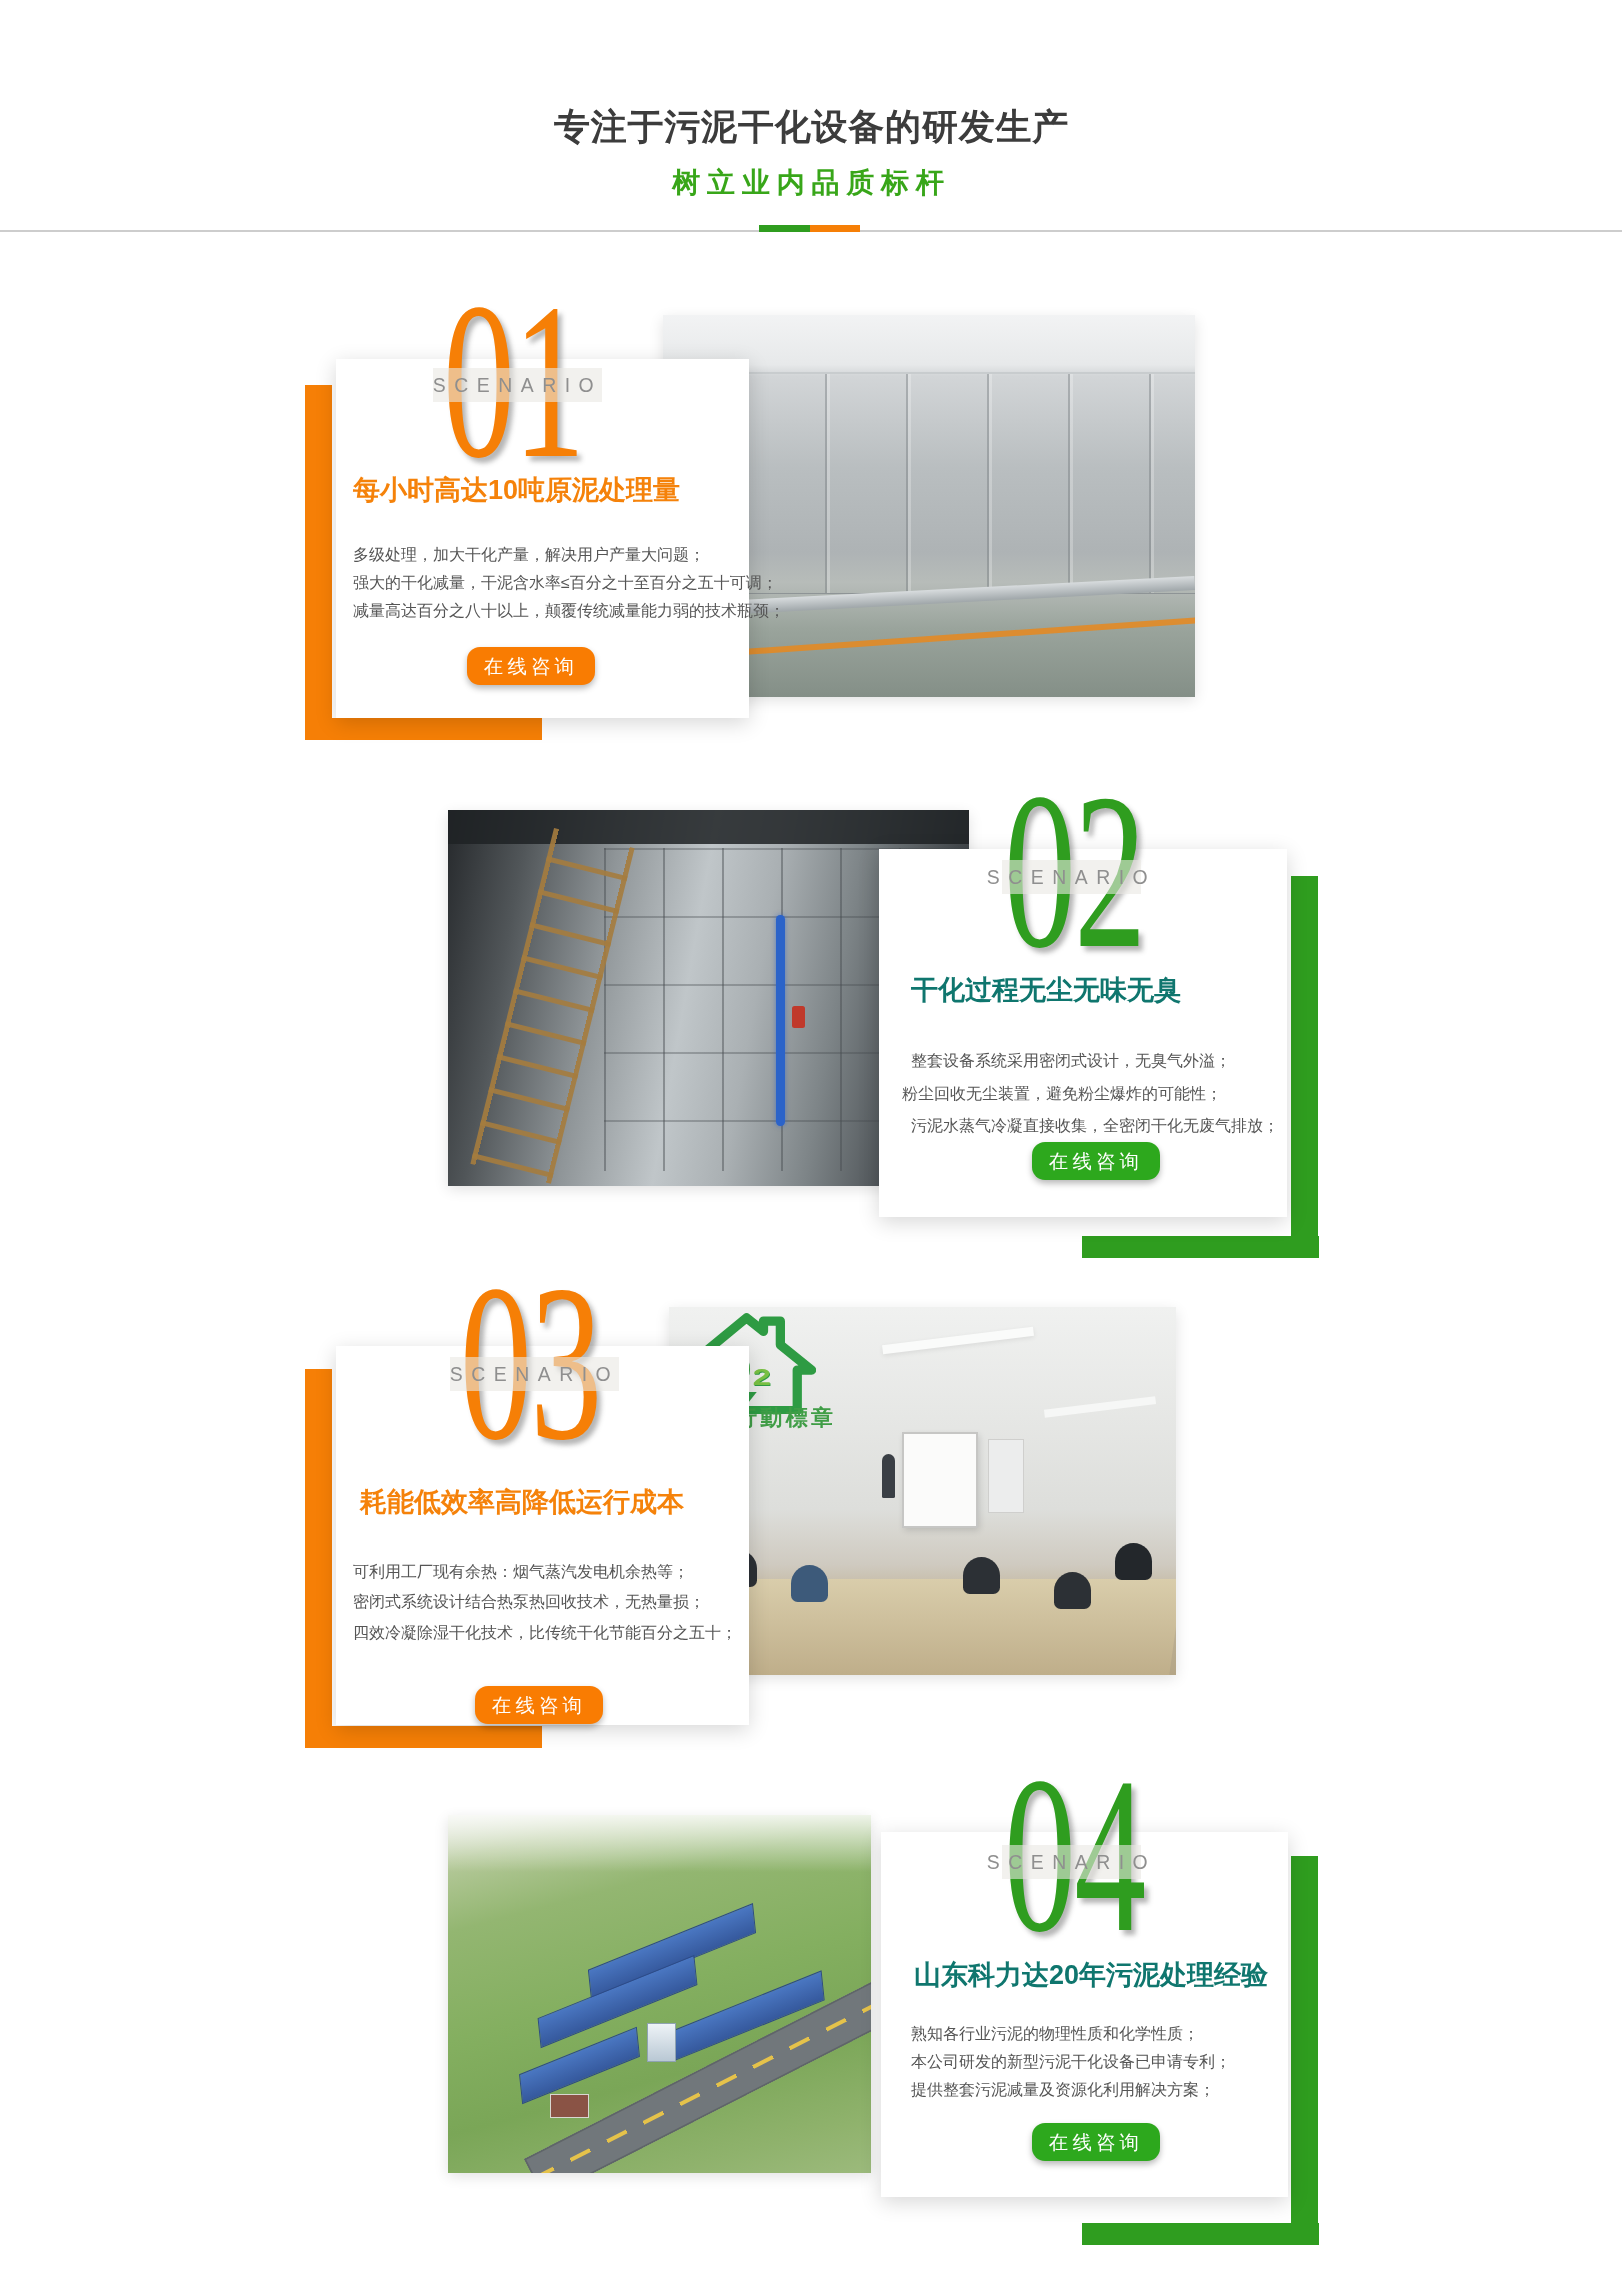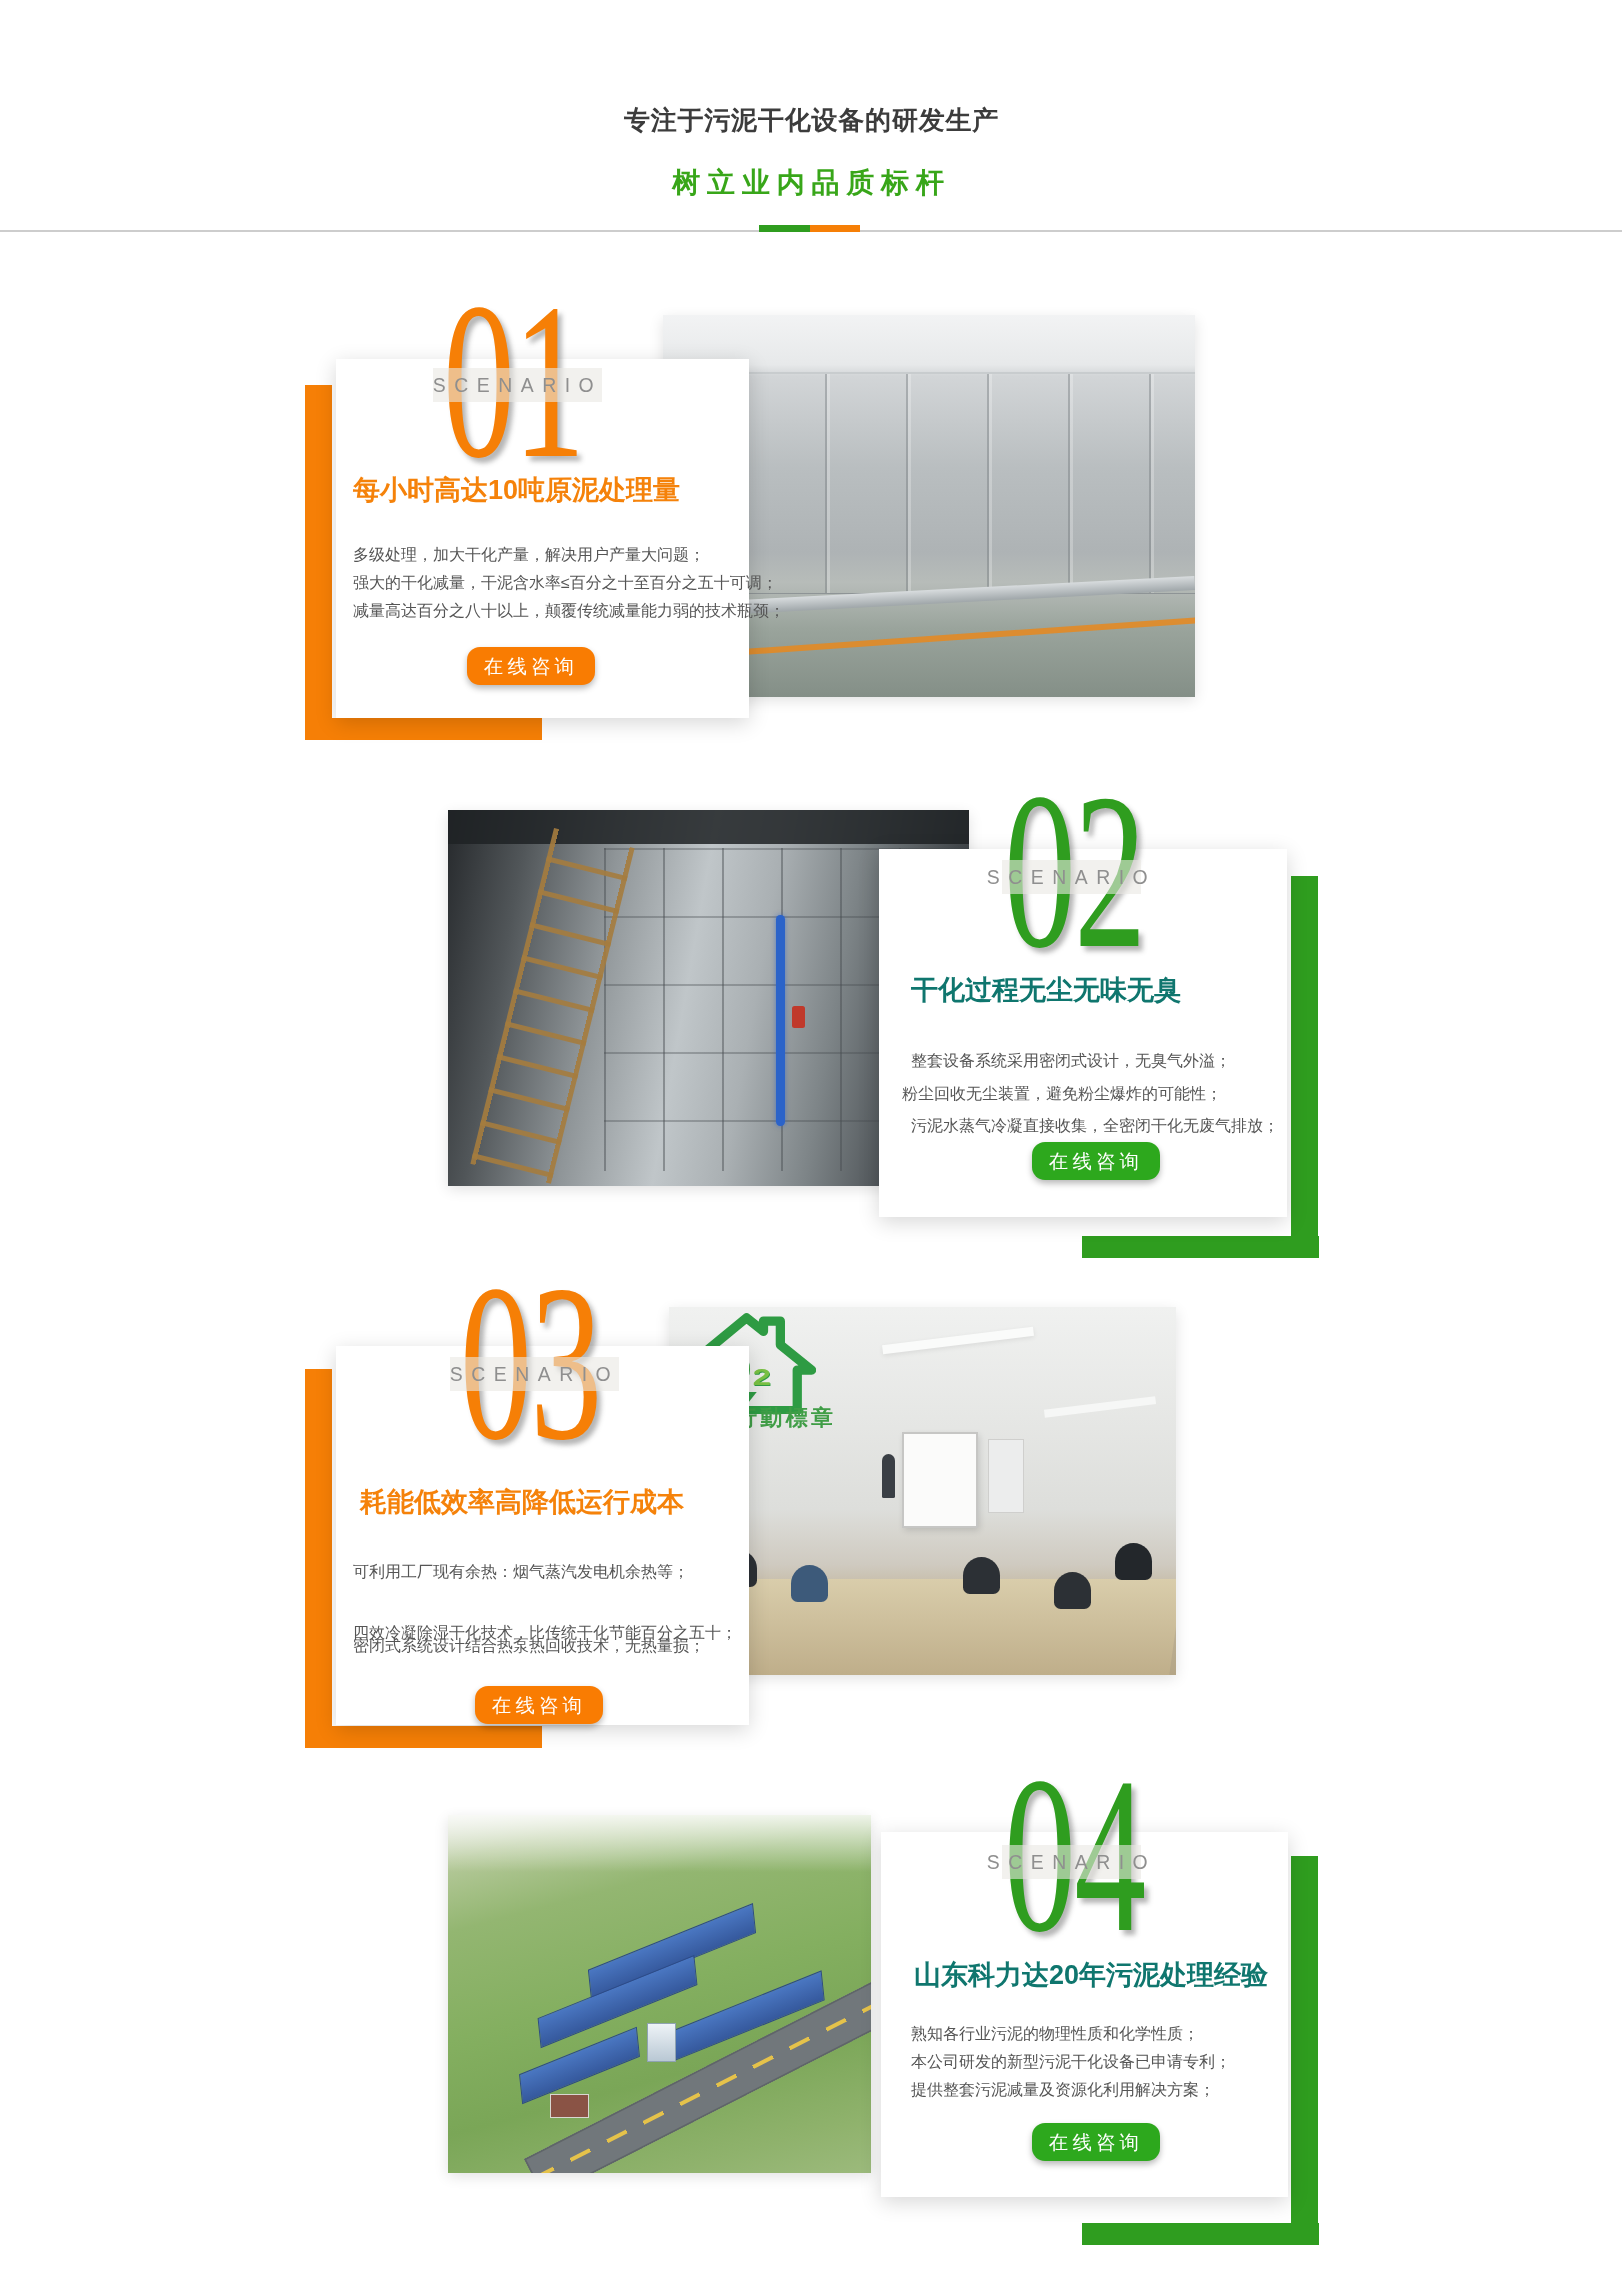--- a/index.html
+++ b/index.html
@@ -2,21 +2,21 @@
 <html style="font-size:13.5px"><head>
 <meta charset="utf-8">
 <style>
   * { margin:0; padding:0; box-sizing:border-box; }
   html,body { background:#ffffff; }
   body { font-family:"Liberation Sans", sans-serif; }
   .page { position:relative; width:1623px; height:2295px; background:#fff; overflow:hidden; }
 
   
   .page-title { position:absolute; left:0; top:103px; width:100%; text-align:center;
-    font-size:26px; font-weight:bold; color:#3c3c3c; letter-spacing:0.8px; }
+    font-size:36px; font-weight:bold; color:#3c3c3c; letter-spacing:0.8px; }
   .page-subtitle { position:absolute; left:0; top:164px; width:100%; text-align:center;
     font-size:28px; font-weight:bold; color:#38a619; letter-spacing:6.8px; }
   .header-divider { position:absolute; left:0; top:230px; width:100%; height:1.7px; background:#cdcdcd; }
   .header-accent { position:absolute; left:759px; top:225px; width:101px; height:6.8px; display:flex; }
   .header-accent .half { width:51px; height:6.8px; }
   .half.green { background:#2f9d1f; }
   .half.orange { background:#f67f06; }
 
   
   section { position:absolute; left:0; top:0; width:100%; height:0; }
@@ -66,21 +66,21 @@
   .s2 .consult-btn { left:1032px; top:1142px; }
 
   
   .s3 .photo   { left:669px; top:1307px; width:507px; height:368px; }
   .s3 .card    { left:336px; top:1346px; width:413px; height:379px; }
   .s3 .vbar    { left:305px; top:1369px; width:27px; height:379px; }
   .s3 .fbar    { left:305px; top:1726px; width:237px; height:22px; }
   .s3 .big-num { left:460px; top:1280px; }
   .s3 .scenario-band { left:450px; top:1357px; width:169px; }
   .s3 .sec-heading   { left:360px; top:1484px; }
-  .s3 .p0 { left:353px; top:1562px; } .s3 .p1 { left:353px; top:1592px;margin-top:44px; } .s3 .p2 { left:353px; top:1623px; }
+  .s3 .p0 { left:353px; top:1562px; } .s3 .p1 { left:353px; top:1592px; } .s3 .p2 { left:353px; top:1623px; }
   .s3 .consult-btn { left:475px; top:1686px; }
 
   
   .s4 .photo   { left:448px; top:1815px; width:423px; height:358px; }
   .s4 .card    { left:881px; top:1832px; width:407px; height:365px; }
   .s4 .vbar    { left:1291px; top:1856px; width:27px; height:389px; }
   .s4 .fbar    { left:1082px; top:2223px; width:237px; height:22px; }
   .s4 .big-num { left:1004px; top:1772px; }
   .s4 .scenario-band { left:1002px; top:1845px; width:139px; }
   .s4 .sec-heading   { left:914px; top:1957px; }

